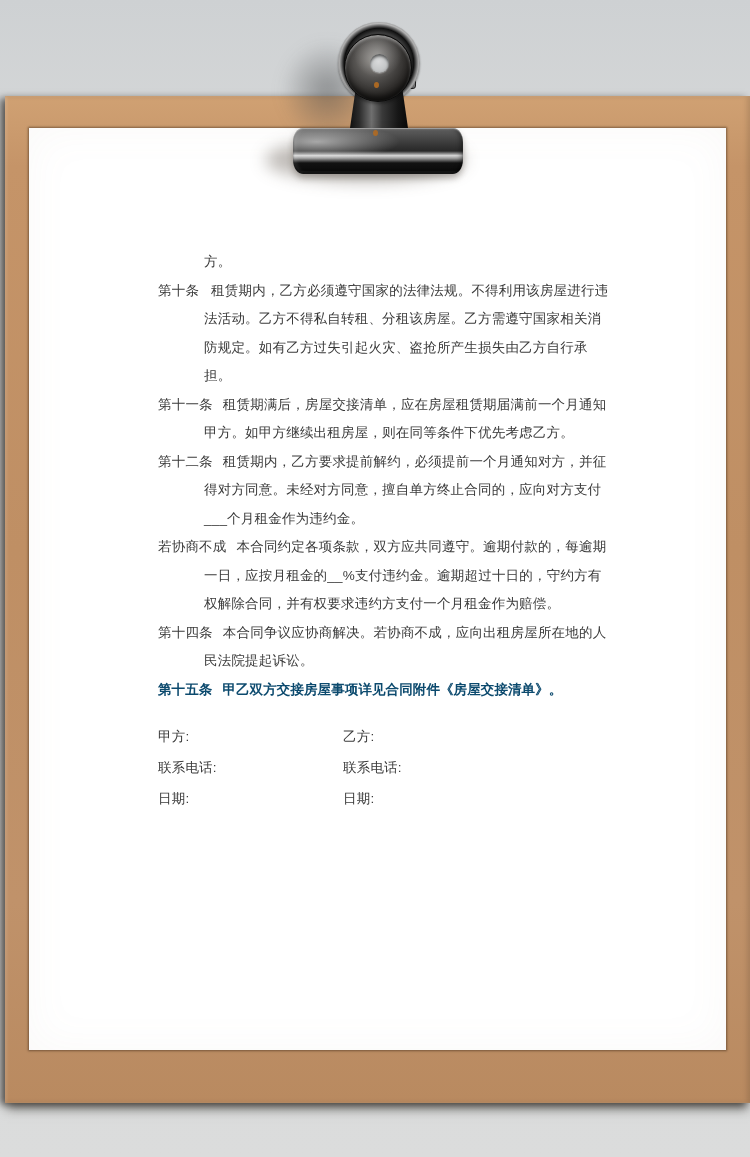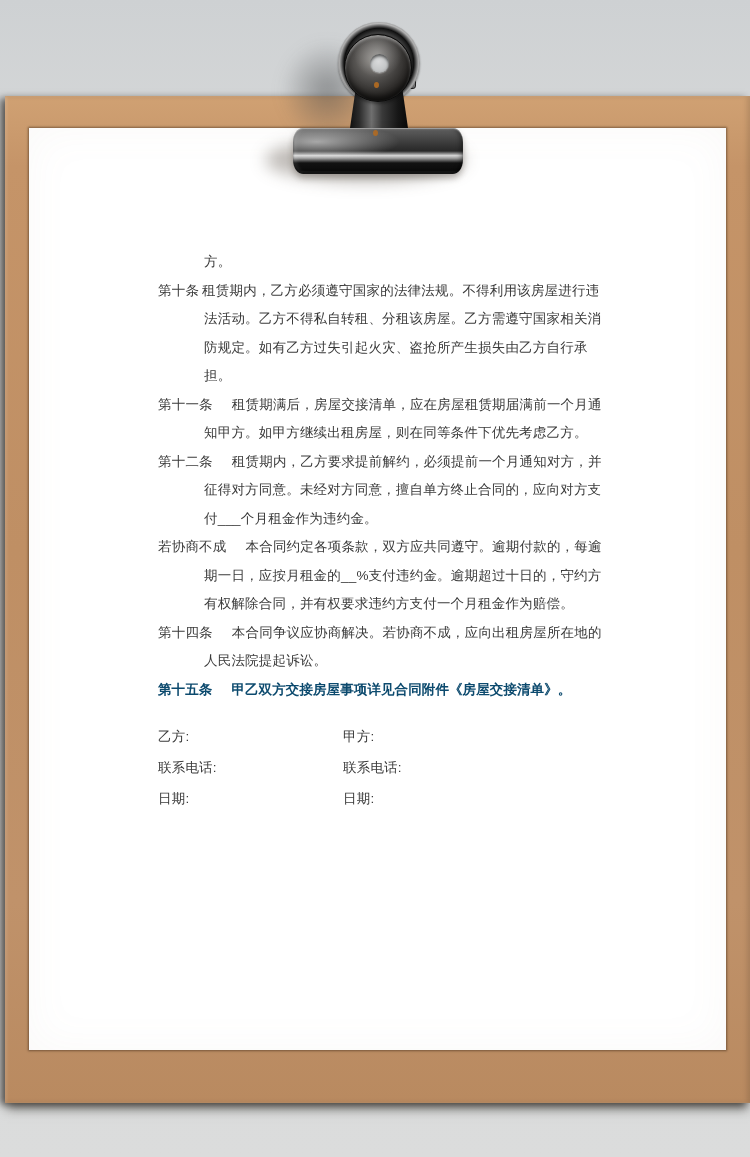--- a/index.html
+++ b/index.html
@@ -31,22 +31,22 @@
   }
   .content{
     position:absolute;left:129px;top:120px;width:452px;
     font-size:13.5px;line-height:28.5px;color:#3a3a3a;
     letter-spacing:.2px;
   }
   .content p{margin:0;}
   p.para{padding-left:46px;text-indent:-46px;}
   p.cont{padding-left:46px;text-indent:0;}
   .label{display:inline-block;text-indent:0;}
-  .label.l3{margin-right:3px;}
-  .label.l4{margin-right:19px;}
+  .label.l3{margin-right:12px;}
+  .label.l4{margin-right:10px;}
   p.bold{font-weight:700;color:#0c4a6e;letter-spacing:.1px;}
   
   .sig{
     margin-top:17px;
     display:grid;grid-template-columns:185px auto;
     line-height:31px;color:#3a3a3a;
   }
   
   .clip{position:absolute;left:255px;top:10px;width:230px;height:175px;z-index:5;}
   .clip *{position:absolute;}
@@ -135,22 +135,22 @@
 
       <p class="para">
         <span class="label l4">第十四条</span><span>本合同争议应协商解决。若协商不成，应向出租房屋所在地的人民法院提起诉讼。</span>
       </p>
 
       <p class="para bold">
         <span class="label l4">第十五条</span><span>甲乙双方交接房屋事项详见合同附件《房屋交接清单》。</span>
       </p>
 
       <div class="sig">
+        <span>甲方:</span>
         <span>乙方:</span>
-        <span>甲方:</span>
         <span>联系电话:</span>
         <span>联系电话:</span>
         <span>日期:</span>
         <span>日期:</span>
       </div>
 
     </div>
   </div>
 
   <div class="clip">

